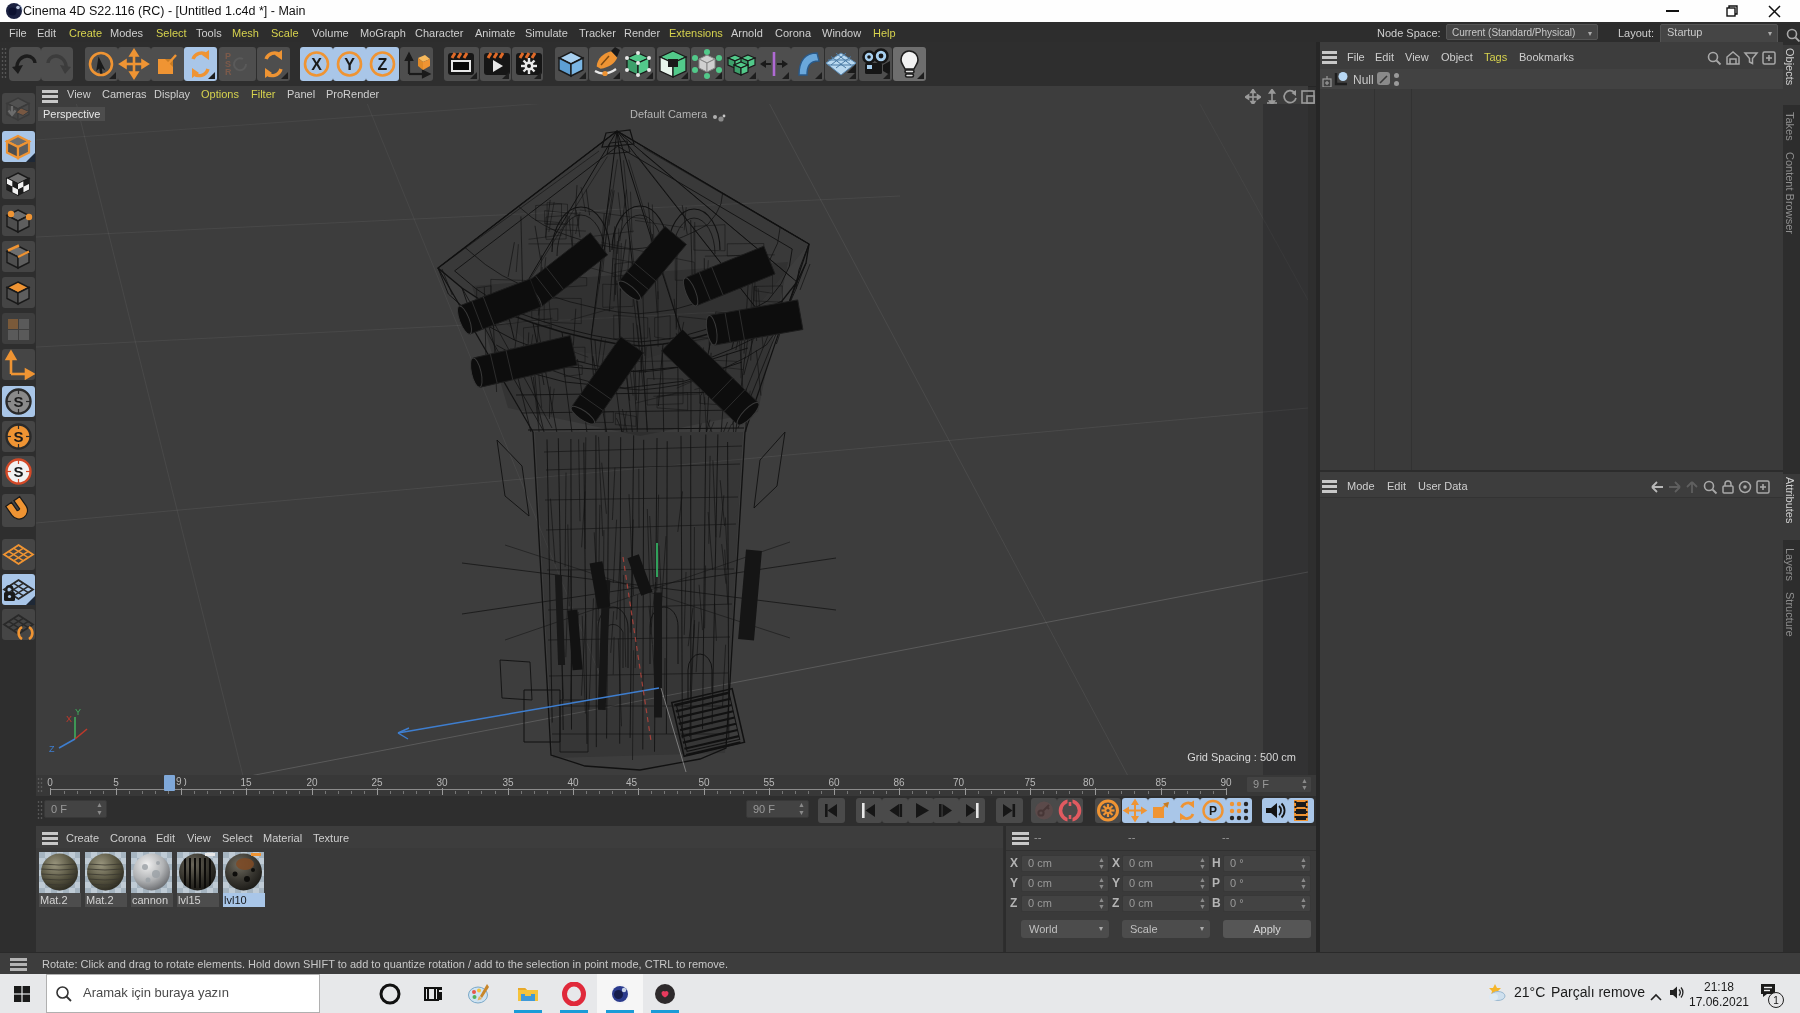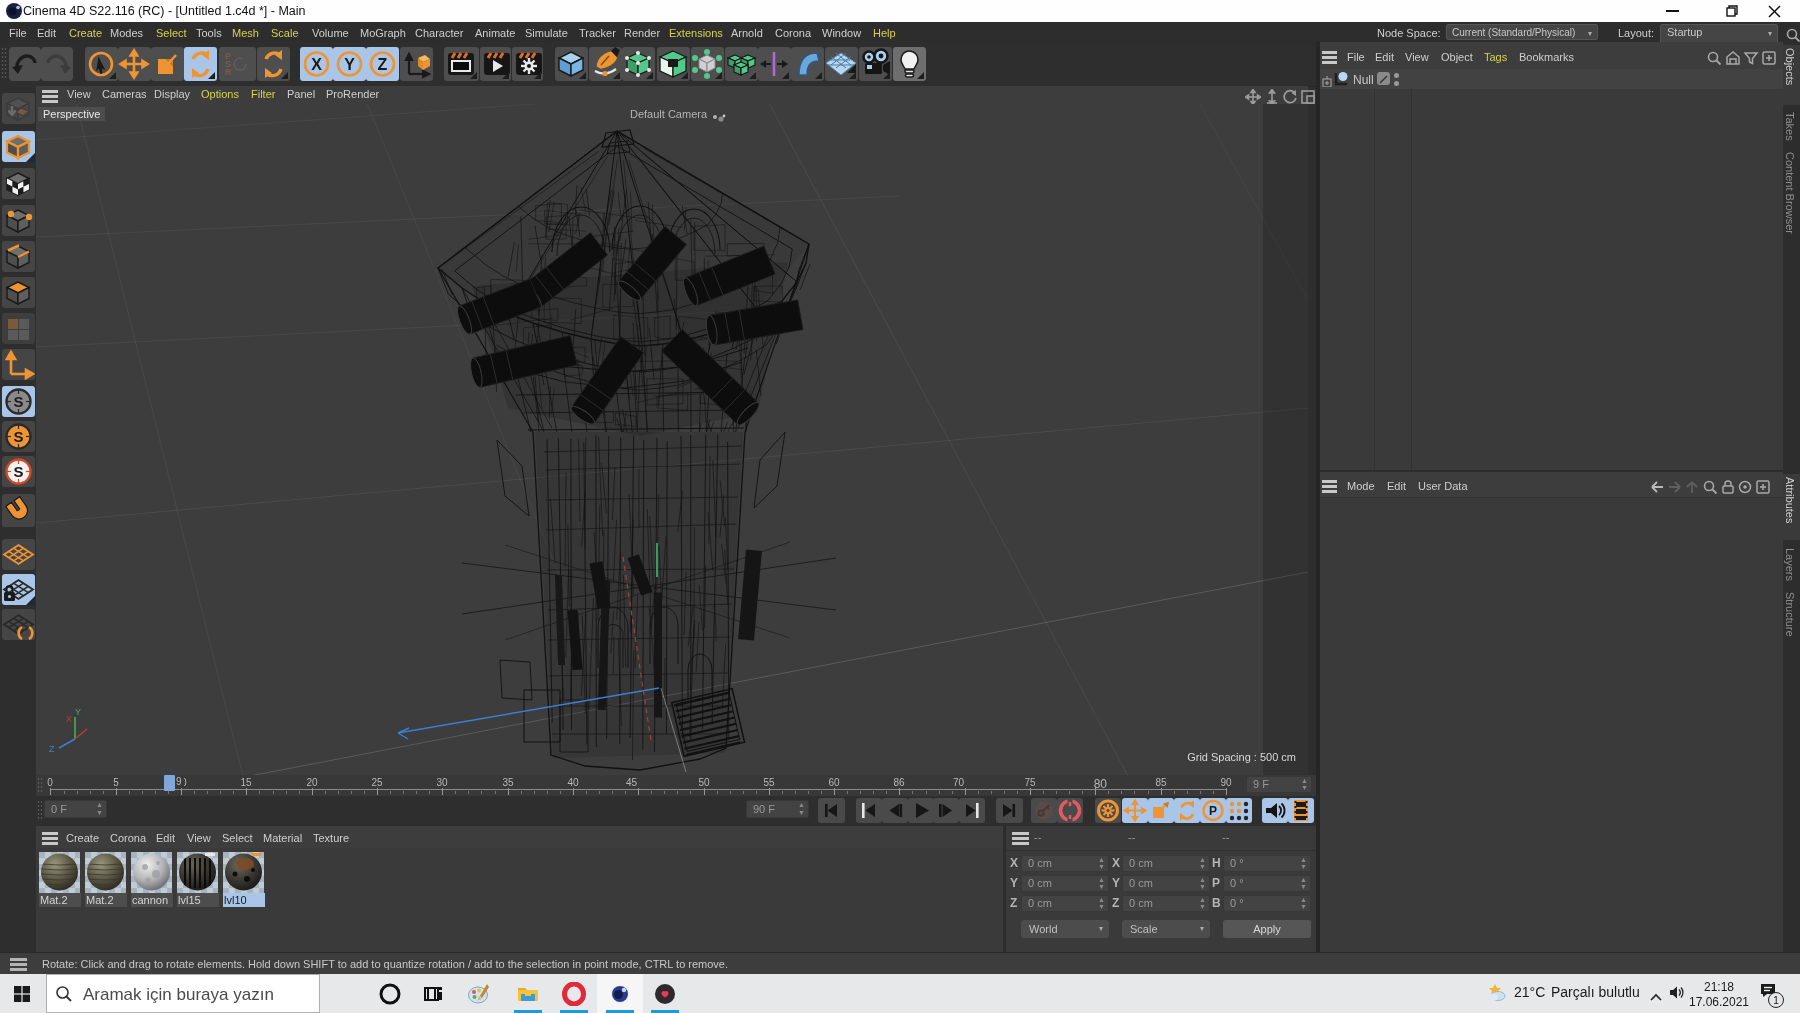--- a/index.html
+++ b/index.html
@@ -1064,21 +1064,21 @@
     <div class="abs" style="left:978px;top:791px;width:1px;height:3px;background:#777"></div>
     <div class="abs" style="left:991px;top:791px;width:1px;height:3px;background:#777"></div>
     <div class="abs" style="left:1004px;top:791px;width:1px;height:3px;background:#777"></div>
     <div class="abs" style="left:1017px;top:791px;width:1px;height:3px;background:#777"></div>
     <div class="abs" style="left:1018px;top:777px;width:24px;text-align:center;font-size:10px;color:#b8b8b8">75</div>
     <div class="abs" style="left:1030px;top:788px;width:1px;height:7px;background:#9a9a9a"></div>
     <div class="abs" style="left:1043px;top:791px;width:1px;height:3px;background:#777"></div>
     <div class="abs" style="left:1056px;top:791px;width:1px;height:3px;background:#777"></div>
     <div class="abs" style="left:1069px;top:791px;width:1px;height:3px;background:#777"></div>
     <div class="abs" style="left:1082px;top:791px;width:1px;height:3px;background:#777"></div>
-    <div class="abs" style="left:1083px;top:777px;width:24px;text-align:right;font-size:12px;color:#b8b8b8">80</div>
+    <div class="abs" style="left:1083px;top:777px;width:24px;text-align:left;font-size:10px;color:#b8b8b8">80</div>
     <div class="abs" style="left:1095px;top:788px;width:1px;height:7px;background:#9a9a9a"></div>
     <div class="abs" style="left:1108px;top:791px;width:1px;height:3px;background:#777"></div>
     <div class="abs" style="left:1121px;top:791px;width:1px;height:3px;background:#777"></div>
     <div class="abs" style="left:1134px;top:791px;width:1px;height:3px;background:#777"></div>
     <div class="abs" style="left:1148px;top:791px;width:1px;height:3px;background:#777"></div>
     <div class="abs" style="left:1149px;top:777px;width:24px;text-align:center;font-size:10px;color:#b8b8b8">85</div>
     <div class="abs" style="left:1161px;top:788px;width:1px;height:7px;background:#9a9a9a"></div>
     <div class="abs" style="left:1174px;top:791px;width:1px;height:3px;background:#777"></div>
     <div class="abs" style="left:1187px;top:791px;width:1px;height:3px;background:#777"></div>
     <div class="abs" style="left:1200px;top:791px;width:1px;height:3px;background:#777"></div>
@@ -1554,21 +1554,21 @@
           <rect x="8.6" y="0" width="7.4" height="7.4"></rect>
           <rect x="0" y="8.6" width="7.4" height="7.4"></rect>
           <rect x="8.6" y="8.6" width="7.4" height="7.4"></rect>
         </g>
       </svg></div>
   <div class="abs" style="left:46px;top:974px;width:274px;height:39px;background:#ffffff;border:1px solid #b0b0b0;box-sizing:border-box"></div>
   <div class="abs" style="left:55px;top:985px;width:18px;height:18px"><svg width="18" height="18" viewBox="0 0 18 18" style="">
         <circle cx="7.5" cy="7.5" r="5.5" fill="none" stroke="#333" stroke-width="1.6"></circle>
         <line x1="11.5" y1="11.5" x2="16" y2="16" stroke="#333" stroke-width="1.8"></line>
       </svg></div>
-  <div class="abs" style="left:83px;top:985px;font-size:17px;color:#4a4a4a">Aramak için buraya yazın</div>
+  <div class="abs" style="left:83px;top:985px;font-size:13px;color:#4a4a4a">Aramak için buraya yazın</div>
   <div class="abs" style="left:378px;top:982px;width:24px;height:24px"><svg width="24" height="24" viewBox="0 0 24 24" style="">
         <circle cx="12" cy="12" r="9" fill="none" stroke="#111" stroke-width="3"></circle>
       </svg></div>
     <div class="abs" style="left:422px;top:982px;width:24px;height:24px"><svg width="24" height="24" viewBox="0 0 24 24" style="">
         <g fill="none" stroke="#111" stroke-width="2">
           <rect x="3" y="6" width="13" height="12"></rect>
           <line x1="6" y1="6" x2="6" y2="18"></line>
           <line x1="13" y1="6" x2="13" y2="18"></line>
         </g>
         <g fill="#111">
@@ -1608,21 +1608,21 @@
         <circle cx="12" cy="12" r="10" fill="#2e2a2c"></circle>
         <path d="M 8.5 11 a 2.1 2.1 0 0 1 3.5 -1.5 a 2.1 2.1 0 0 1 3.5 1.5 q 0 2.5 -3.5 4.5 q -3.5 -2 -3.5 -4.5" fill="#e83a5e"></path>
       </svg></div>
     <div class="abs" style="left:651px;top:1010px;width:28px;height:3px;background:#1a9cd8"></div>
   <div class="abs" style="left:1487px;top:982px;width:20px;height:20px"><svg width="20" height="20" viewBox="0 0 20 20" style="">
         <path d="M 8 2 L 10 6 L 14 6 L 11 9 L 12 13 L 8 11 L 4 13 L 5 9 L 2 6 L 6 6 Z" fill="#f5b52a"></path>
         <ellipse cx="11" cy="14" rx="7" ry="4.5" fill="#cfe0ee" stroke="#9ab8d0" stroke-width="1"></ellipse>
         <ellipse cx="6.5" cy="15" rx="4.5" ry="3.5" fill="#ddeaf4"></ellipse>
       </svg></div>
     <div class="abs" style="left:1514px;top:984px;font-size:14px;color:#1a1a1a">21°C</div>
-    <div class="abs" style="left:1551px;top:984px;font-size:14px;color:#1a1a1a">Parçalı bulutlu</div>
+    <div class="abs" style="left:1551px;top:984px;font-size:14px;color:#1a1a1a">Parçalı remove</div>
     <div class="abs" style="left:1649px;top:988px;width:14px;height:10px"><svg width="14" height="10" viewBox="0 0 14 10" style="">
         <path d="M 2 8 L 7 3 L 12 8" fill="none" stroke="#222" stroke-width="1.6"></path>
       </svg></div>
     <div class="abs" style="left:1669px;top:985px;width:17px;height:15px"><svg width="17" height="15" viewBox="0 0 17 15" style="">
         <polygon points="1,5 4,5 8,1.5 8,13.5 4,10 1,10" fill="#222"></polygon>
         <path d="M 10 4.5 a 4.5 4.5 0 0 1 0 6 M 12 2.5 a 7.5 7.5 0 0 1 0 10" fill="none" stroke="#222" stroke-width="1.3"></path>
       </svg></div>
     <div class="abs" style="left:1689px;top:980px;width:60px;text-align:center;font-size:12px;color:#1a1a1a">21:18</div>
     <div class="abs" style="left:1683px;top:995px;width:72px;text-align:center;font-size:12px;color:#1a1a1a">17.06.2021</div>
     <div class="abs" style="left:1759px;top:983px;width:18px;height:15px"><svg width="18" height="15" viewBox="0 0 18 15" style="">

